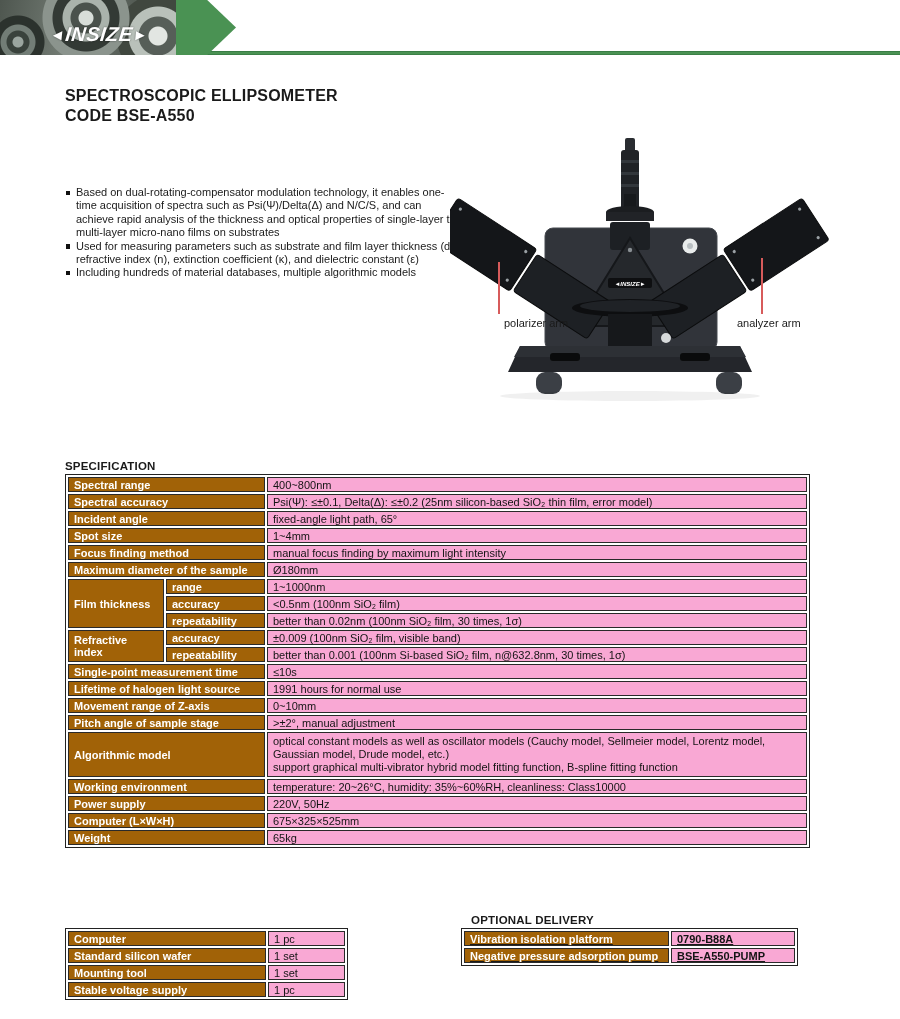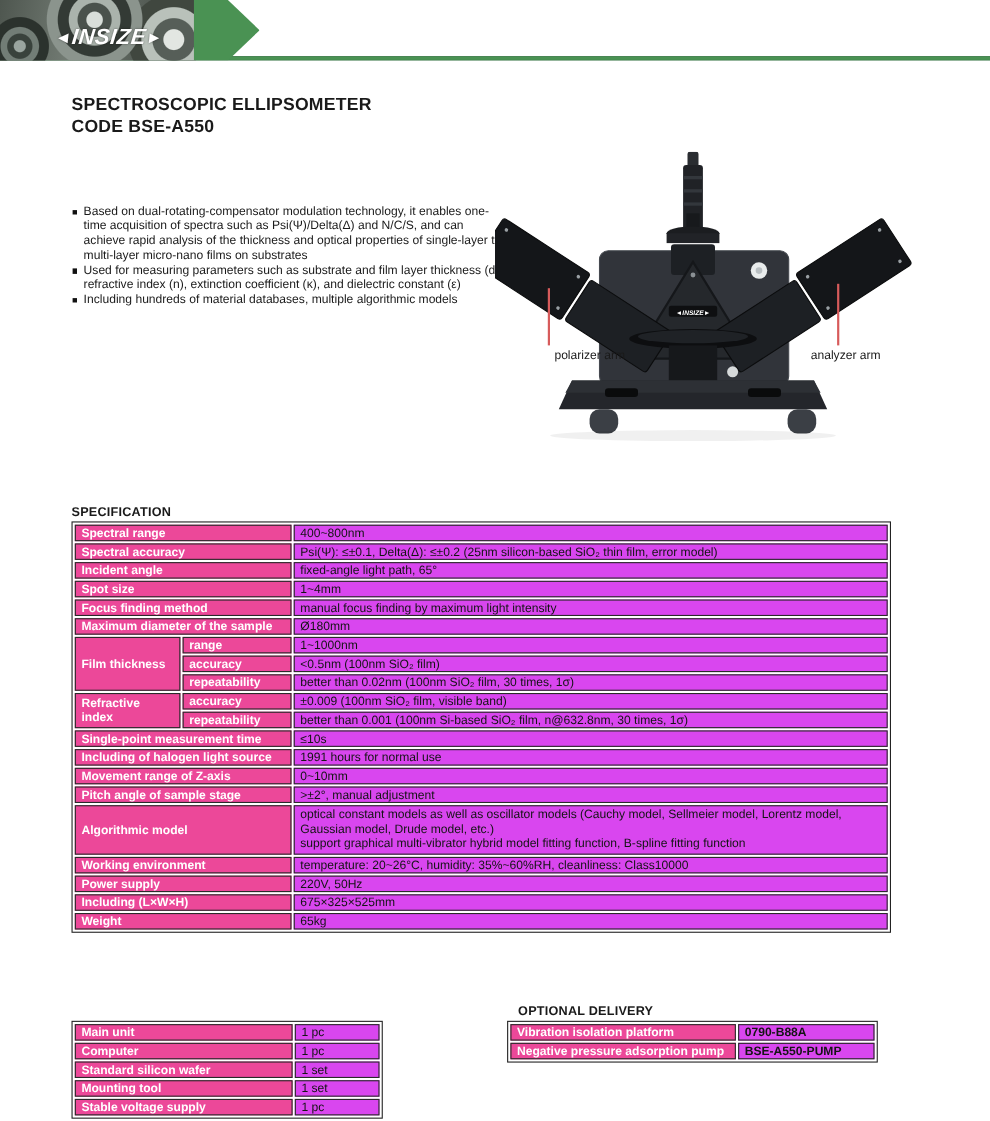--- a/index.html
+++ b/index.html
@@ -34,27 +34,27 @@
   .leader.l{left:48px;top:124px;height:52px;}
   .leader.r{left:311px;top:120px;height:56px;}
   .imglabel{position:absolute;font-size:11px;color:#1a1a1a;white-space:nowrap;}
   .imglabel.l{left:18px;top:179px;margin-left:36px;}
   .imglabel.r{left:287px;top:179px;}
 
   
   .sec-heading{position:absolute;font-size:11.5px;font-weight:bold;letter-spacing:.2px;}
   table.grid{border-collapse:separate;border-spacing:2px;border:1px solid #222;background:#fff;}
   table.grid td{border:1px solid #2a2a2a;font-size:11px;height:13px;padding:0 5px;vertical-align:middle;}
-  td.k{background:#ec4899;color:#fff;font-weight:bold;}
-  td.v{background:#d946ef;color:#141414;}
+  td.k{background:#a16207;color:#fff;font-weight:bold;}
+  td.v{background:#f9a8d4;color:#141414;}
   td.v.multi{padding:2px 5px;line-height:13px;height:auto;}
   td.v.bold{font-weight:bold;}
   .spec-table{position:absolute;left:65px;top:474px;}
   .std-table{position:absolute;left:65px;top:928px;}
-  .opt-table{position:absolute;left:461px;top:928px;}
+  .opt-table{position:absolute;left:461px;top:928px;text-decoration:underline;}
 </style>
 </head>
 <body>
 
 <div class="page">
 
   <div class="green-rule"></div>
   <div class="photo-band"></div>
   <div class="chevron"></div>
   <div class="logo"><span class="arr">◄</span><span>INSIZE</span><span class="arr">►</span></div>
@@ -190,21 +190,21 @@
       <tr>
           <td class="k">repeatability</td>
           <td class="v">better than 0.001 (100nm Si-based SiO₂ film, n@632.8nm, 30 times, 1σ)</td>
         </tr>
 
       <tr>
           <td class="k" colspan="2">Single-point measurement time</td>
           <td class="v">≤10s</td>
         </tr>
       <tr>
-          <td class="k" colspan="2">Including of halogen light source</td>
+          <td class="k" colspan="2">Lifetime of halogen light source</td>
           <td class="v">1991 hours for normal use</td>
         </tr>
       <tr>
           <td class="k" colspan="2">Movement range of Z-axis</td>
           <td class="v">0~10mm</td>
         </tr>
       <tr>
           <td class="k" colspan="2">Pitch angle of sample stage</td>
           <td class="v">&gt;±2°, manual adjustment</td>
         </tr>
@@ -219,42 +219,38 @@
 
       <tr>
           <td class="k" colspan="2">Working environment</td>
           <td class="v">temperature: 20~26°C, humidity: 35%~60%RH, cleanliness: Class10000</td>
         </tr>
       <tr>
           <td class="k" colspan="2">Power supply</td>
           <td class="v">220V, 50Hz</td>
         </tr>
       <tr>
-          <td class="k" colspan="2">Including (L×W×H)</td>
+          <td class="k" colspan="2">Computer (L×W×H)</td>
           <td class="v">675×325×525mm</td>
         </tr>
       <tr>
           <td class="k" colspan="2">Weight</td>
           <td class="v">65kg</td>
         </tr>
     </tbody>
   </table>
 
   <div class="sec-heading" style="left:65px;top:914px;margin-top:44px;">STANDARD DELIVERY</div>
   <table class="grid std-table">
     <colgroup>
         <col style="width:198px">
         <col style="width:77px">
       </colgroup>
     <tbody>
       <tr>
-          <td class="k">Main unit</td>
-          <td class="v">1 pc</td>
-        </tr>
-      <tr>
           <td class="k">Computer</td>
           <td class="v">1 pc</td>
         </tr>
       <tr>
           <td class="k">Standard silicon wafer</td>
           <td class="v">1 set</td>
         </tr>
       <tr>
           <td class="k">Mounting tool</td>
           <td class="v">1 set</td>

